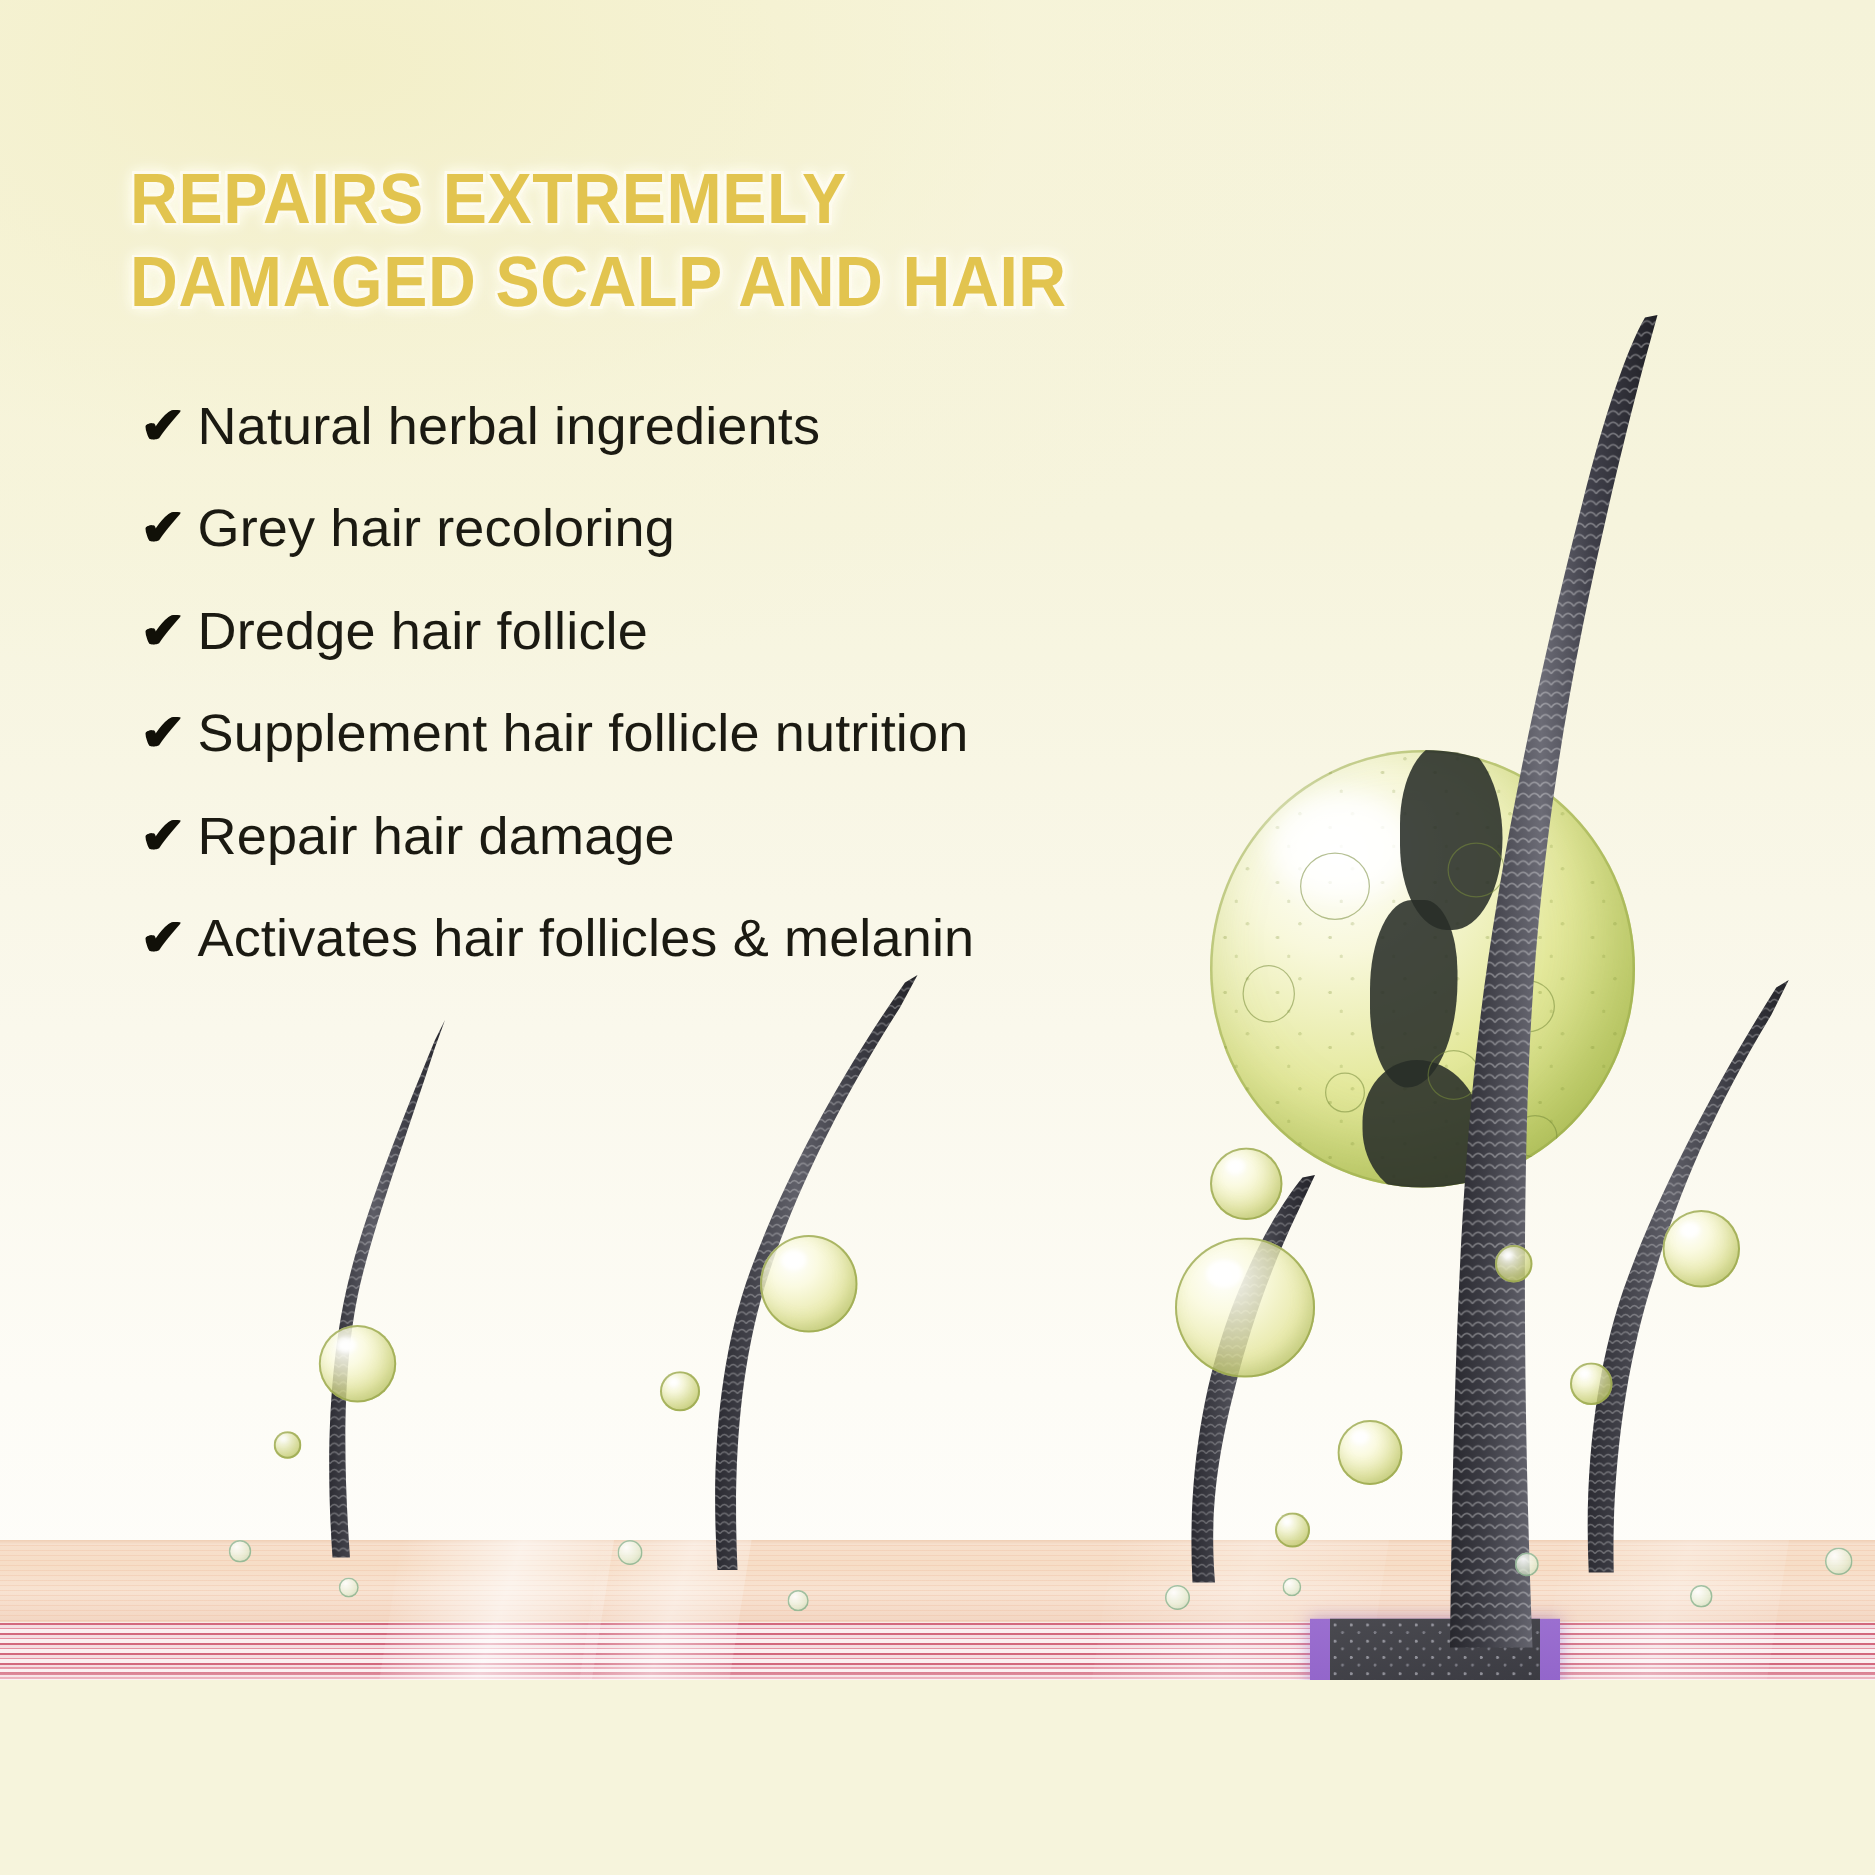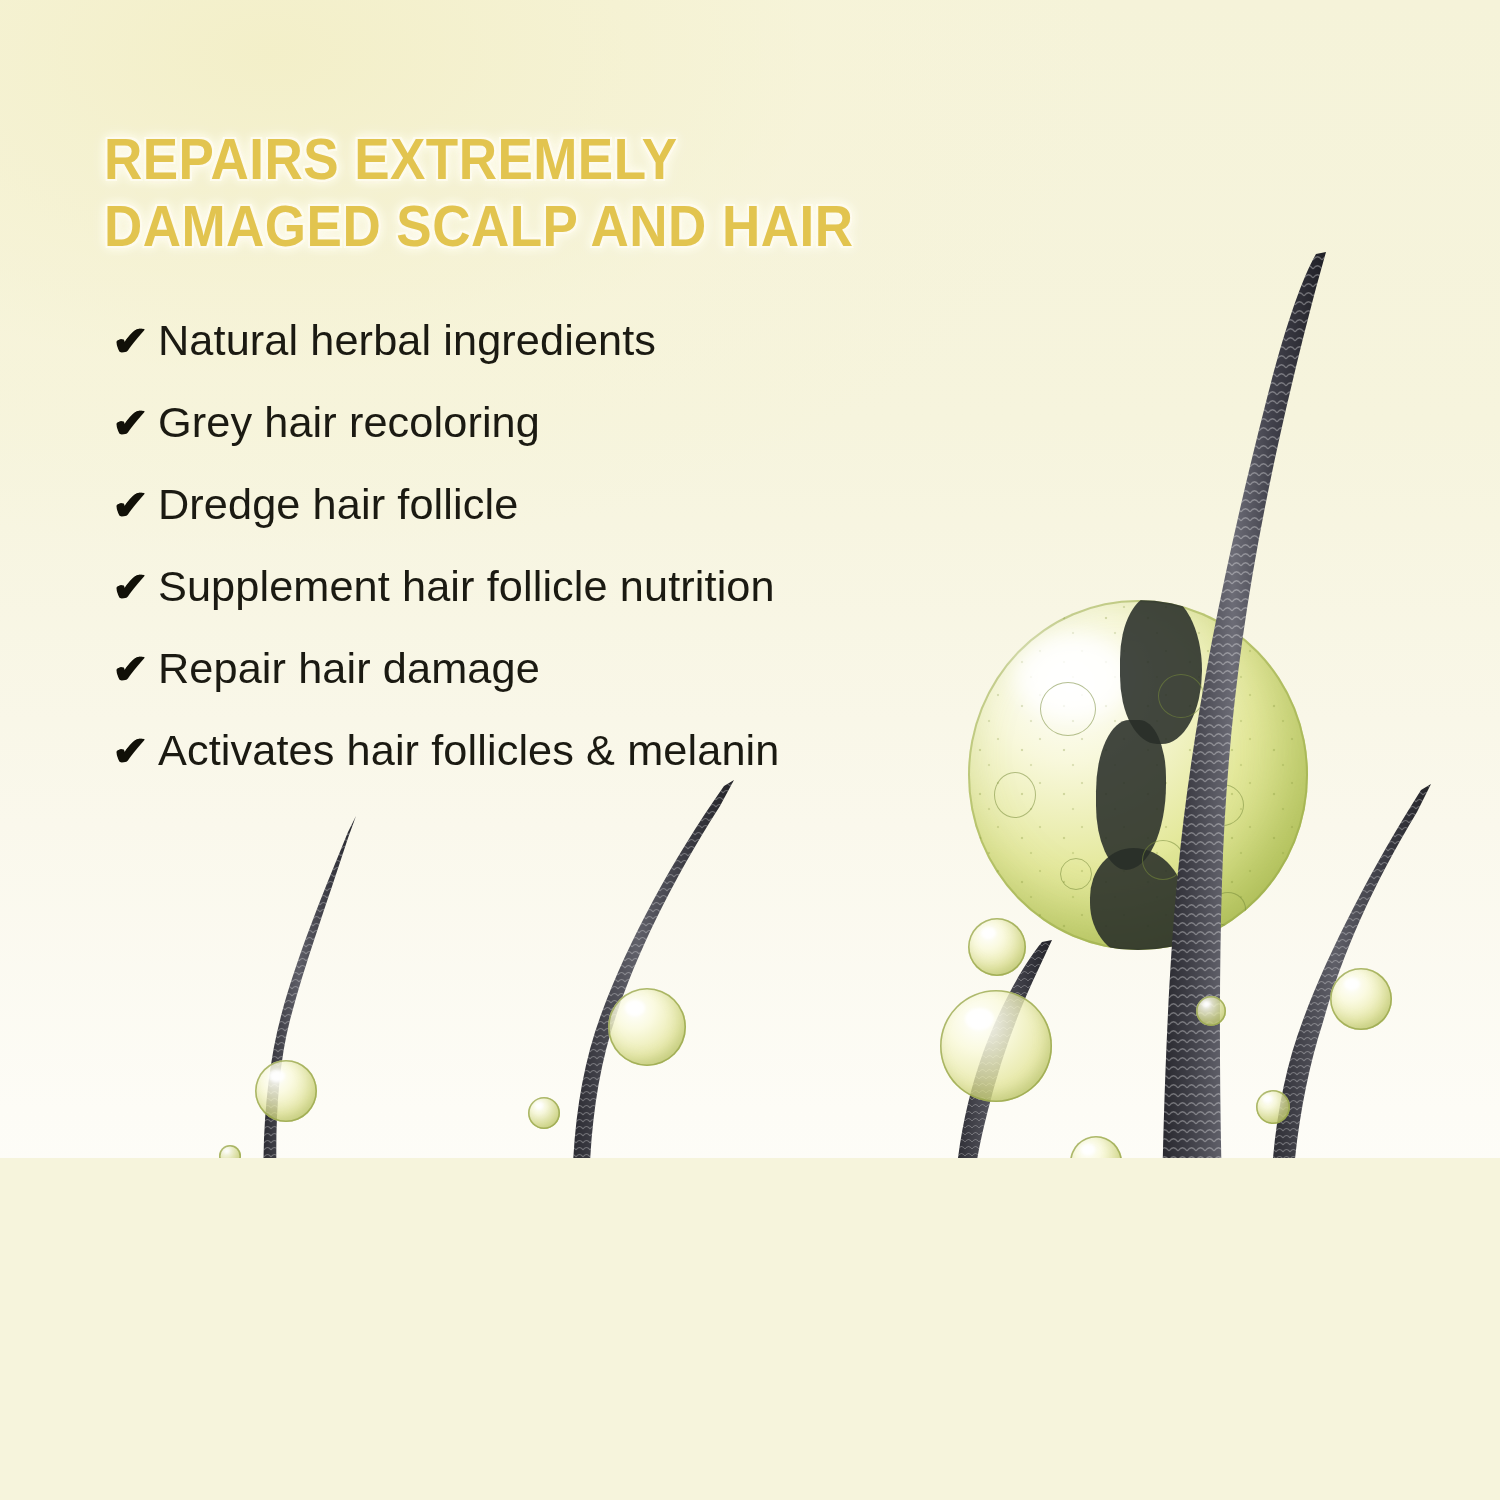--- a/index.html
+++ b/index.html
@@ -2,21 +2,21 @@
 <html><head>
 <meta charset="utf-8">
 <title>Hair Serum Product Feature Panel</title>
 <style>
   html,body{margin:0;padding:0;}
   body{
     width:1500px;height:1500px;overflow:hidden;
     font-family:"Liberation Sans",sans-serif;
     background:#f6f4dc;
   }
-  #stage{position:relative;width:1500px;height:1158px;overflow:hidden;}
+  #stage{position:relative;width:1500px;height:1344px;overflow:hidden;}
 
   
   .bg{
     position:absolute;left:0;top:0;width:1500px;height:1500px;
     background:linear-gradient(180deg,#f5f3d9 0%,#f6f4dd 28%,#faf8ec 55%,#fdfcf6 74%,#fefdfa 86%,#ffffff 93%);
   }
   .bg-warm{
     position:absolute;left:0;top:0;width:1500px;height:900px;
     background:radial-gradient(ellipse 1100px 640px at 18% 6%, rgba(243,239,200,.95) 0%, rgba(247,244,216,.5) 50%, rgba(250,248,235,0) 78%);
   }

